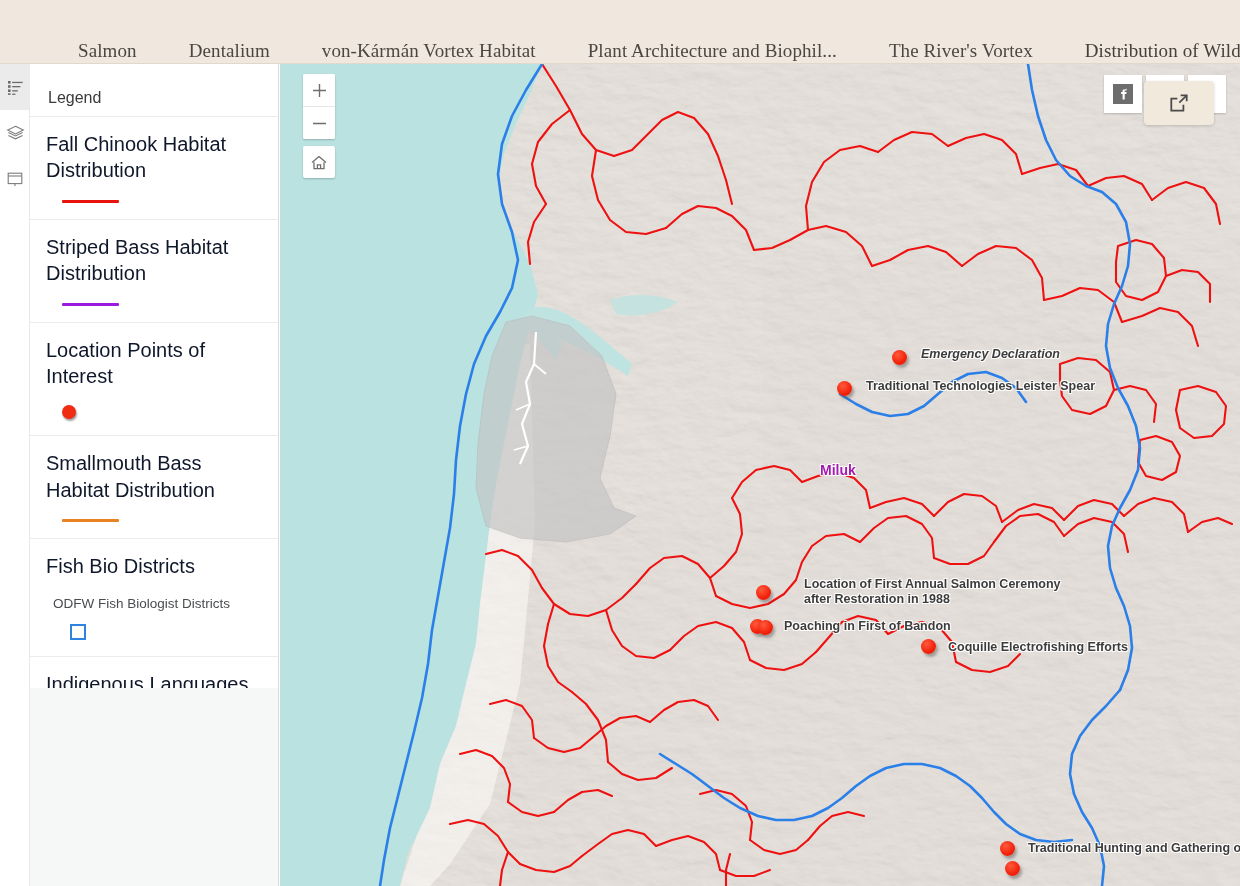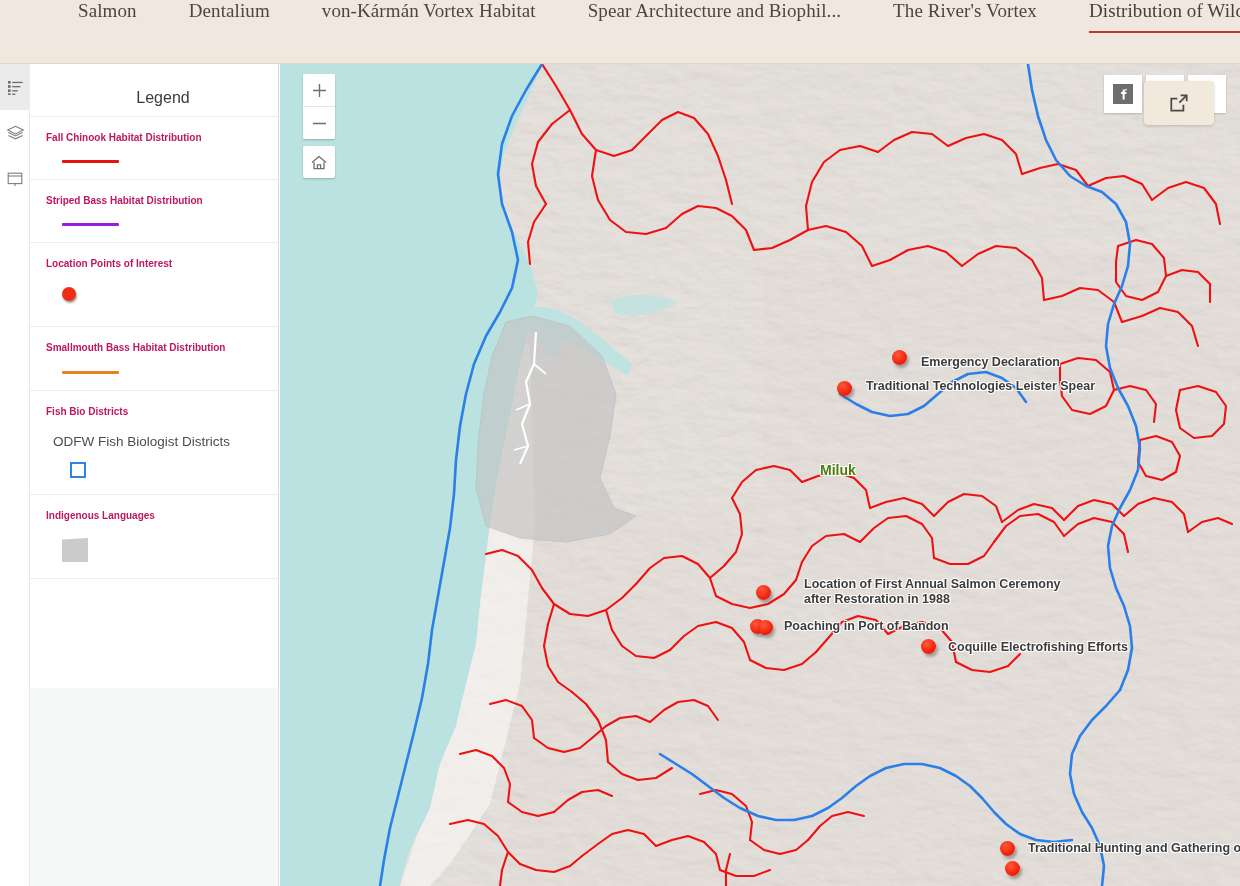--- a/index.html
+++ b/index.html
@@ -14,21 +14,21 @@
 
   
   .topnav {
     position: absolute; left: 0; top: 0;
     width: 1240px; height: 64px;
     background: #f0e8de;
     border-bottom: 1px solid #e2d8ca;
     box-sizing: border-box;
   }
   .topnav-inner {
-    display: flex; align-items: flex-start;
+    display: flex; align-items: flex-end;
     height: 64px; padding-left: 78px;
     box-sizing: border-box;
   }
   .navtab {
     font-family: "Liberation Serif", serif;
     font-size: 19px;
     color: #4c4642;
     white-space: nowrap;
     margin-right: 52px;
     padding-bottom: 2px;
@@ -70,33 +70,32 @@
     width: 249px; height: 624px;
     background: #ffffff;
     border-right: 1px solid #dcdcdc;
     box-sizing: border-box;
     overflow: hidden;
   }
   .legend-title {
     font-size: 16px; color: #3b3b3b;
     padding: 25px 0 9px 18px;
     font-weight: 400;
-    text-align: center;
   }
   .legend-list { border-top: 1px solid #ececec; }
   .legend-item {
     padding: 14px 16px 16px 16px;
     border-bottom: 1px solid #ececec;
     box-sizing: border-box;
   }
   .legend-item-label {
-    font-size: 10px; color: #be185d;
+    font-size: 20px; color: #0f172a;
     line-height: 1.32;
     margin-bottom: 16px;
-    font-weight: 700;
+    font-weight: 400;
   }
   .legend-sub-label {
     font-size: 13.5px; color: #4a4d50;
     padding-left: 7px;
     margin-bottom: 13px;
     font-weight: 400;
   }
   .swatch-wrap { padding-left: 16px; }
   .swatch-line { width: 57px; height: 3px; border-radius: 1px; }
   .swatch-dot {
@@ -186,42 +185,42 @@
     color: #3c3c3c;
     white-space: pre;
     line-height: 1.18;
     text-shadow:
       -1px -1px 0 rgba(255,255,255,.85),  1px -1px 0 rgba(255,255,255,.85),
       -1px  1px 0 rgba(255,255,255,.85),  1px  1px 0 rgba(255,255,255,.85),
        0px  1px 0 rgba(255,255,255,.85),  0px -1px 0 rgba(255,255,255,.85);
     pointer-events: none;
   }
   .maplabel.place {
-    font-size: 14px; font-weight: bold; color: #4d7c0f;
+    font-size: 14px; font-weight: bold; color: #a21caf;
   }
   .pin {
     position: absolute;
     width: 15px; height: 15px;
     border-radius: 50%;
     background: radial-gradient(circle at 38% 32%, #ff5a3c 0%, #f2200a 62%, #dd1b06 100%);
     box-shadow: 2px 3px 3px rgba(90,90,90,.5);
     cursor: pointer;
   }
 </style>
 </head>
 <body>
 
 <div id="app">
 
   <div class="topnav">
     <div class="topnav-inner">
         <div class="navtab">Salmon</div>
         <div class="navtab">Dentalium</div>
         <div class="navtab">von-Kármán Vortex Habitat</div>
-        <div class="navtab">Spear Architecture and Biophil...</div>
+        <div class="navtab">Plant Architecture and Biophil...</div>
         <div class="navtab">The River's Vortex</div>
         <div class="navtab active">Distribution of Wild Chinook S...</div>
       </div>
   </div>
 
   <div class="below">
 
     <div class="rail">
 
       <div class="rail-btn active">
@@ -509,28 +508,28 @@
         <svg width="22" height="22" viewBox="0 0 20 20">
           <path d="M11.5 3 H17 V8.5" fill="none" stroke="#4a4a4a" stroke-width="1.6"></path>
           <path d="M17 3 L10.3 9.7" fill="none" stroke="#4a4a4a" stroke-width="1.6"></path>
           <path d="M14 11.5 V17 H3 V6 H8.5" fill="none" stroke="#4a4a4a" stroke-width="1.6"></path>
         </svg>
       </div>
 
       <div id="map-overlay" style="position:absolute;left:0;top:0;width:960px;height:822px;">
           <div class="maplabel place" style="left: 540px; top: 398px;">Miluk</div>
           <div class="pin" style="left: 612px; top: 286px;"></div>
-          <div class="maplabel" style="left: 641px; top: 291px;">Emergency Declaration</div>
+          <div class="maplabel" style="left: 641px; top: 283px; font-style: italic;">Emergency Declaration</div>
           <div class="pin" style="left: 557px; top: 317px;"></div>
           <div class="maplabel" style="left: 586px; top: 315px;">Traditional Technologies Leister Spear</div>
           <div class="pin" style="left: 476px; top: 521px;"></div>
           <div class="maplabel" style="left: 524px; top: 513px;">Location of First Annual Salmon Ceremony
 after Restoration in 1988</div>
           <div class="pin" style="left: 470px; top: 555px;"></div>
-          <div class="maplabel" style="left: 504px; top: 555px;">Poaching in Port of Bandon</div>
+          <div class="maplabel" style="left: 504px; top: 555px;">Poaching in First of Bandon</div>
           <div class="pin" style="left: 641px; top: 575px;"></div>
           <div class="maplabel" style="left: 668px; top: 576px;">Coquille Electrofishing Efforts</div>
           <div class="pin" style="left: 720px; top: 777px;"></div>
           <div class="maplabel" style="left: 748px; top: 777px;">Traditional Hunting and Gathering of Lampreys</div>
           <div class="pin" style="left: 478px; top: 556px;"></div>
           <div class="pin" style="left: 725px; top: 797px;"></div>
         </div>
 
     </div>
 

